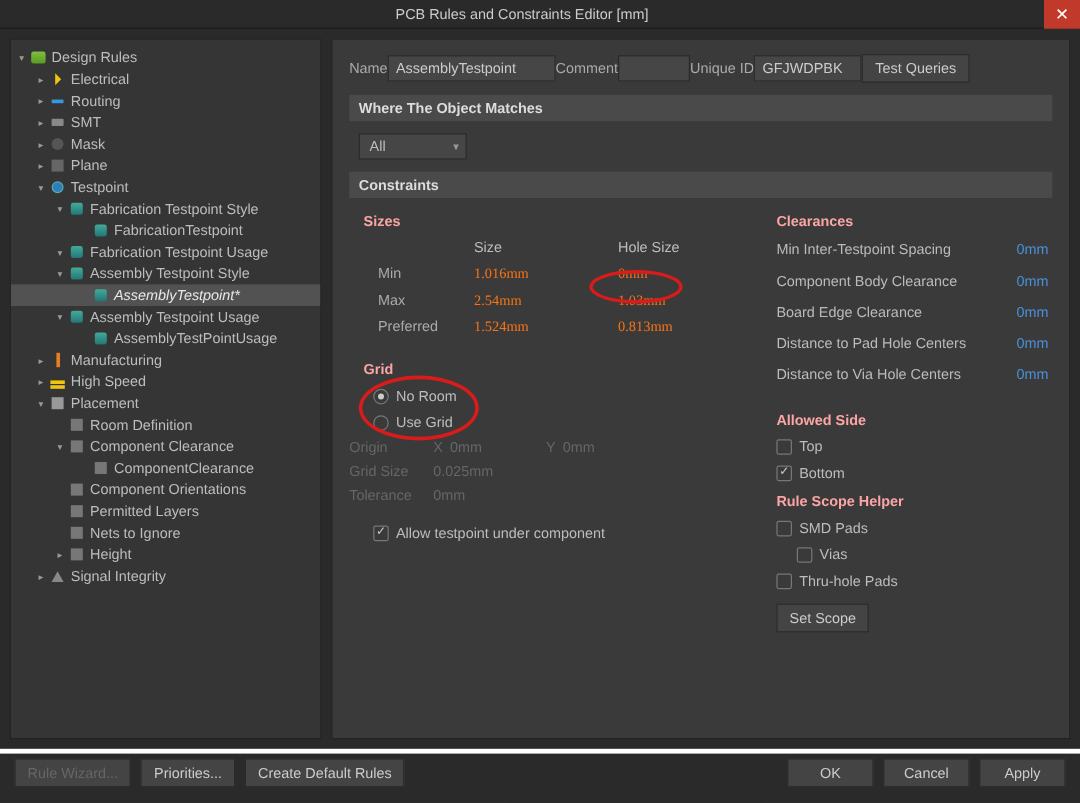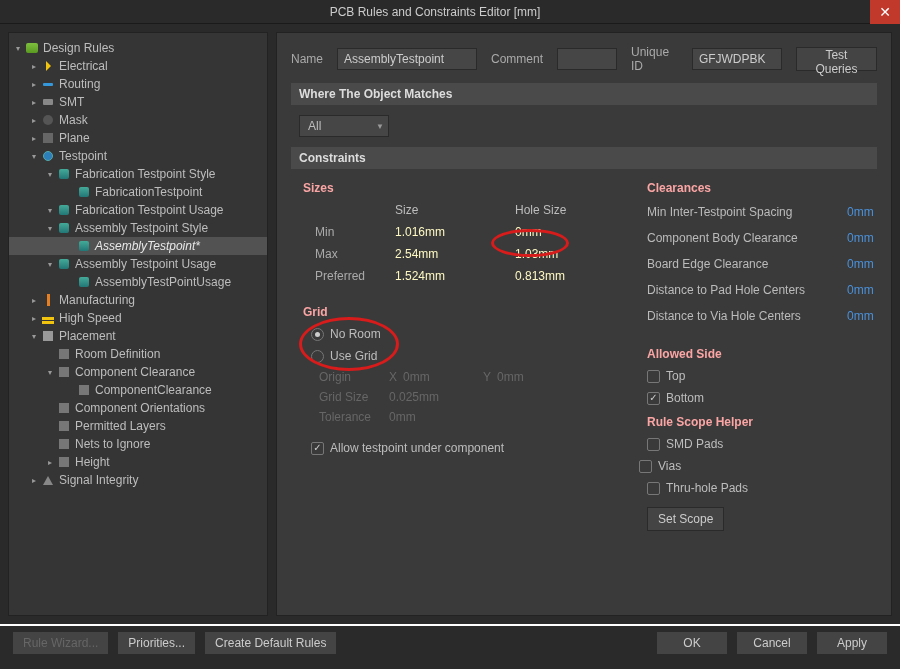--- a/index.html
+++ b/index.html
@@ -90,21 +90,21 @@
 .ic-hs { background:#f1c40f;width:12px;height:3px;box-shadow:0 4px 0 #f1c40f; }
 .ic-place { background:#999;width:10px;height:10px; }
 .ic-si { width:0;height:0;border-left:5px solid transparent;border-right:5px solid transparent;border-bottom:9px solid #888; }
 .main-panel {
   flex: 1;
   background: #3a3a3a;
   border: 1px solid #222;
   padding: 12px 14px;
   overflow: auto;
 }
-.toprow { display:flex; align-items:center; gap:14px; margin-bottom:10px; }
+.toprow { display:flex; align-items:center; gap:0; margin-bottom:10px; }
 .lbl { color:#aaa; }
 .txt-input {
   background:#464646;
   border:1px solid #2a2a2a;
   color:#ccc;
   height:22px;
   padding:0 6px;
   font-size:12px;
 }
 .btn {
@@ -116,52 +116,52 @@
   padding:4px 8px; margin:6px 0;
 }
 .subhdr { font-weight:bold; color:#fca5a5; margin:6px 0 4px 12px; }
 .cols { display:flex; gap:20px; }
 .col { flex:1; }
 .sizes-table { margin-left:24px; }
 .sizes-table .hrow, .sizes-table .drow { display:flex; height:22px; align-items:center; }
 .sizes-table .c1 { width:80px; color:#aaa; }
 .sizes-table .c2 { width:120px; }
 .sizes-table .c3 { width:100px; }
-.val-link { color:#fef9c3; cursor:pointer; }
+.val-link { color:#f97316; cursor:pointer;font-family:Liberation Serif, serif; }
 .clr-row { display:flex; height:26px; align-items:center; }
 .clr-row .cl { width:200px; color:#bbb; }
 .clr-row .cv { color:#4a90d9; cursor:pointer; }
 .grid-sec { margin-top:18px; }
 .radio-row, .chk-row { display:flex; align-items:center; height:22px; margin-left:20px; gap:6px; }
 .radio-dot, .chk-box {
   width:13px; height:13px; border:1px solid #777; background:#3a3a3a;
   display:inline-flex; align-items:center; justify-content:center;
 }
 .radio-dot { border-radius:50%; }
 .radio-dot.on::after { content:""; width:5px;height:5px;border-radius:50%;background:#ccc; }
 .chk-box { border-radius:2px; }
 .chk-box.on::after { content:"✓"; color:#ccc; font-size:10px; line-height:1; }
-.grid-vals { margin-left:28px; color:#666; }
+.grid-vals { color:#666; }
 .grid-vals .gv { display:flex; height:20px; align-items:center; }
 .grid-vals .gk { width:70px; }
 .grid-vals .gx { width:14px; }
 .grid-vals .gval { width:80px; }
 .combo {
   display:inline-flex; align-items:center; background:#464646;
   border:1px solid #2a2a2a; height:22px; padding:0 4px 0 8px;
   min-width:90px; justify-content:space-between; cursor:pointer;
 }
 .combo .caret { font-size:8px; color:#999; margin-left:8px; }
 .ellipse {
   position:absolute; border:3px solid #d81b1b; border-radius:50%;
   pointer-events:none;
 }
 .footer {
   height:36px; display:flex; align-items:center; padding:0 12px; gap:8px;
-  border-top:2px solid #ffffff;
+  border-top:4px solid #ffffff;
 }
 .footer .spacer { flex:1; }
 .btn.disabled { color:#666; cursor:default; }
 </style>
 </head>
 <body>
 
 <div class="titlebar">
   <div class="titletext">PCB Rules and Constraints Editor [mm]</div>
   <div class="closebtn">
@@ -468,21 +468,21 @@
         <div class="chk-row" style="margin-left:12px">
           <span class="chk-box on"></span>
           <span>Bottom</span>
         </div>
 
         <div class="subhdr" style="">Rule Scope Helper</div>
         <div class="chk-row" style="margin-left:12px">
           <span class="chk-box"></span>
           <span>SMD Pads</span>
         </div>
-        <div class="chk-row" style="margin-left:4px">
+        <div class="chk-row" style="margin-left:29px">
           <span class="chk-box"></span>
           <span>Vias</span>
         </div>
         <div class="chk-row" style="margin-left:12px">
           <span class="chk-box"></span>
           <span>Thru-hole Pads</span>
         </div>
         <div style="margin:8px 0 0 12px">
           <button class="btn">Set Scope</button>
         </div>

